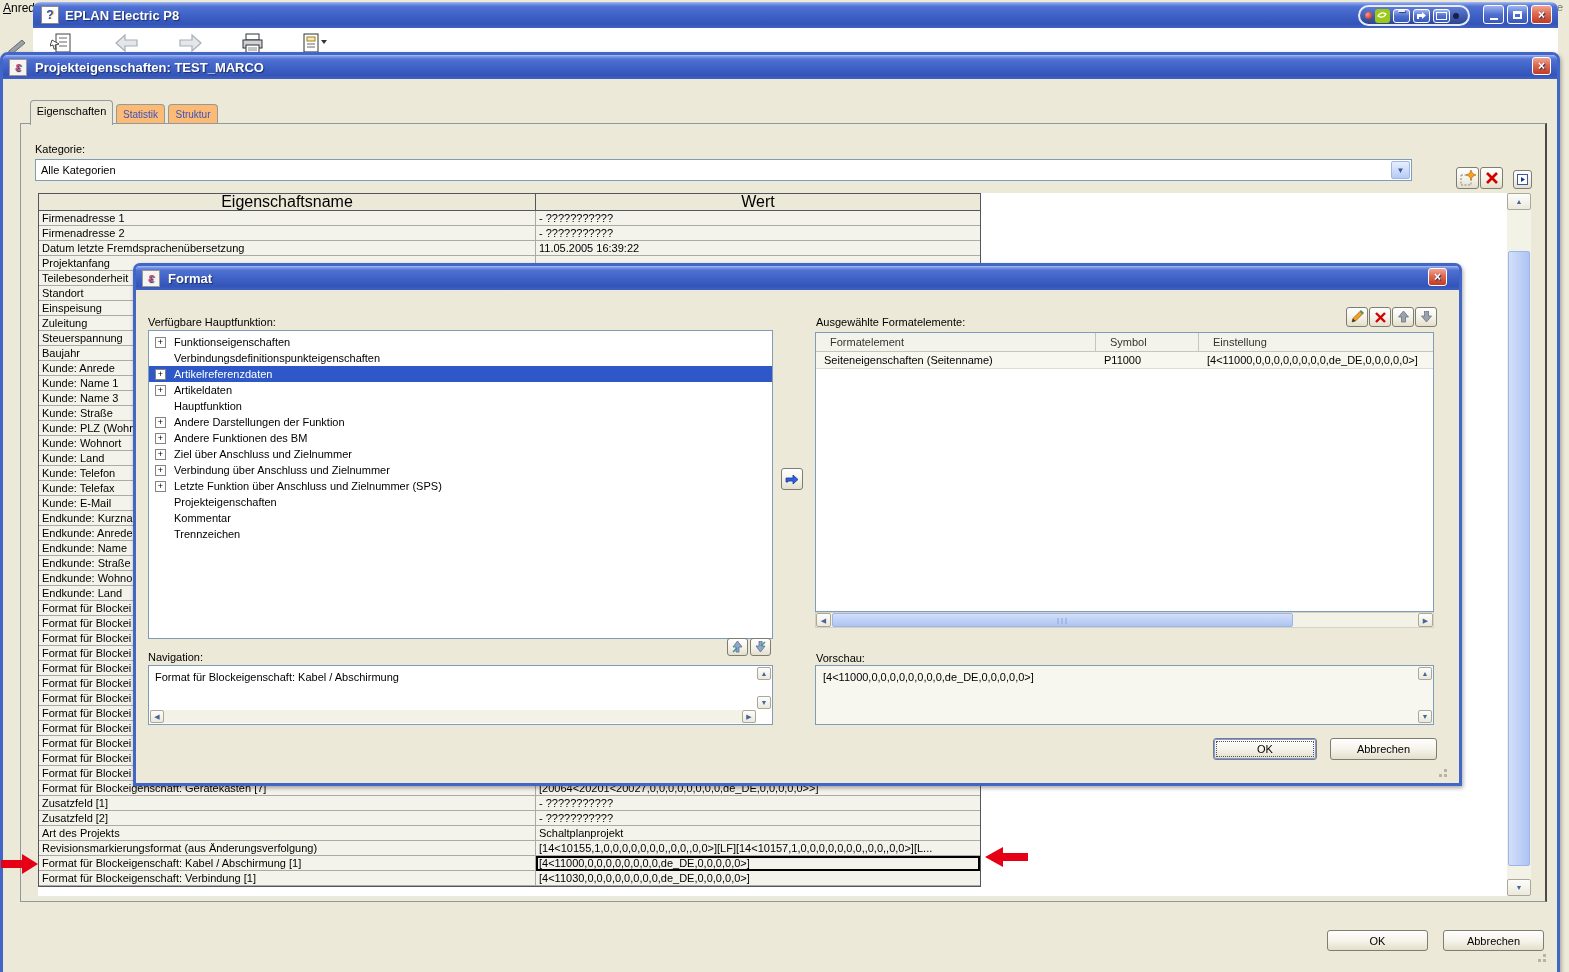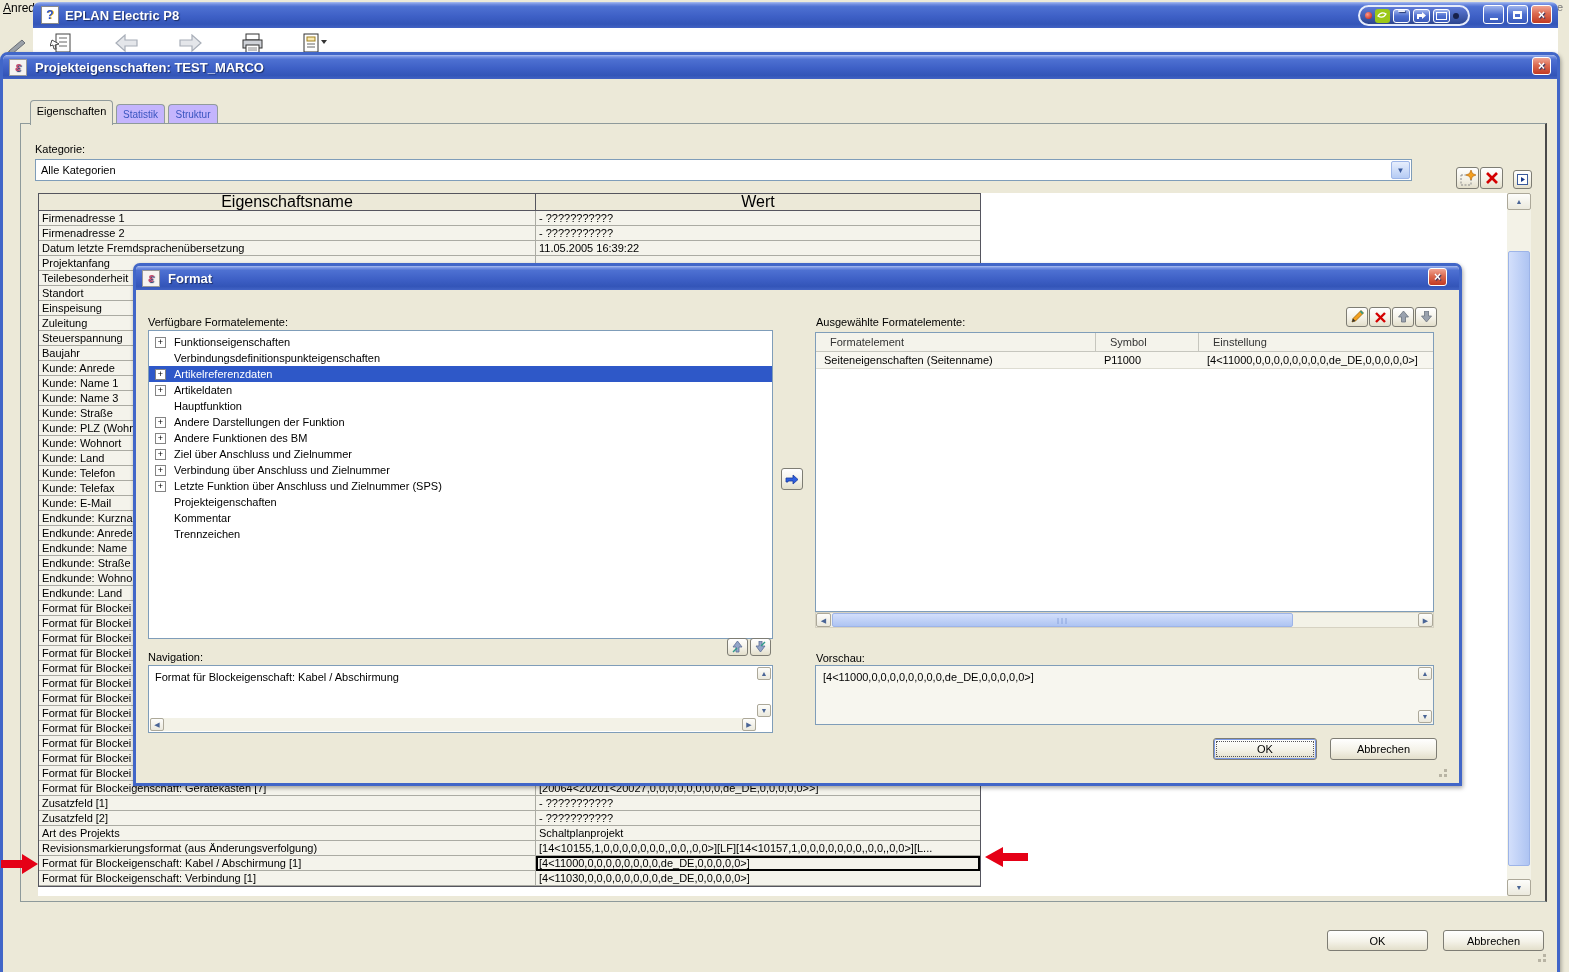--- a/index.html
+++ b/index.html
@@ -20,21 +20,21 @@
   .btn.focused{outline:1px dotted #55555a;outline-offset:-4px;box-shadow:inset 0 0 0 1px #7A99E8}
   .sunken{background:#fff;border:1px solid #7F9DB9;box-sizing:border-box}
   .sbtn{background:linear-gradient(180deg,#FDFDFB,#EBE9DD);border:1px solid #ACA899;border-radius:2px;box-sizing:border-box;
         display:flex;align-items:center;justify-content:center;color:#4A6596;font-size:7px;line-height:1}
   .sthumbV{background:linear-gradient(90deg,#D3DFFB,#AEC4F2);border:1px solid #9DB4E8;border-radius:2px;box-sizing:border-box}
   .sthumbH{background:linear-gradient(180deg,#D3DFFB,#AEC4F2);border:1px solid #9DB4E8;border-radius:2px;box-sizing:border-box}
   .strack{background:#F3F2E7}
   
   .tab{box-sizing:border-box;border:1px solid #919B9C;border-bottom:none;border-radius:4px 4px 0 0;
        display:flex;align-items:flex-start;justify-content:center;padding-top:4px;background:#ECE9D8}
-  .tab.inactive{background:#c4b5fd;color:#3A55C0}
+  .tab.inactive{background:#fdba74;color:#3A55C0}
   
   .ptable{border:1px solid #55555E;box-sizing:border-box;background:#F4F3EB}
   .phead{display:flex;height:17px;font-weight:normal;font-size:16px}
   .phcell{box-sizing:border-box;border-right:1px solid #55555E;border-bottom:1px solid #55555E;
           display:flex;align-items:center;justify-content:center;background:#ECE9D8}
   .phcell:last-child{border-right:none}
   .prow{display:flex;height:15px}
   .pcell{box-sizing:border-box;height:15px;border-right:1px solid #ABABA3;border-bottom:1px solid #ABABA3;
          padding:1px 3px 0;white-space:nowrap;overflow:hidden;line-height:12px;font-size:11px}
   .plab{width:497px}
@@ -381,21 +381,21 @@
         </svg></div>
   </div>
 
   <div class="winframe" style="left:133px;top:263px;width:1323px;height:517px;border-radius:7px 7px 0 0;z-index:5">
     <div class="tbar" style="position:absolute;left:0;top:0;width:100%;height:24px;border-radius:4px 4px 0 0">
       <span style="margin:0 8px 0 6px;width:16px;height:15px;background:#f6f3f0;border:1px solid #999;display:flex;align-items:center;justify-content:center;color:#C4486A;font-weight:bold;font-style:italic;font-size:12px">ε</span>
       <span>Format</span>
       <div class="tbtn close" style="position:absolute;left:1292px;top:2px;width:19px;height:18px">×</div>
     </div>
 
-    <div class="abs lbl" style="left:12px;top:50px">Verfügbare Formatelemente:</div>
+    <div class="abs lbl" style="left:12px;top:50px">Verfügbare Hauptfunktion:</div>
     <div class="sunken abs" style="left:12px;top:64px;width:625px;height:309px;padding-top:3px;overflow:hidden">
       <div>
           <div class="titem">
             <div class="plusbox">+</div>
             <div class="tlabel">Funktionseigenschaften</div>
           </div>
           <div class="titem">
             <div class="plusbox" style="visibility: hidden;">+</div>
             <div class="tlabel">Verbindungsdefinitionspunkteigenschaften</div>
           </div>
@@ -452,21 +452,21 @@
           <polygon points="5.5,0 10,6 7,6 7,11 4,11 4,6 1,6" fill="#93A5C8" stroke="#5A6C96" stroke-width="0.8"></polygon>
           <line x1="1" y1="11" x2="5" y2="7" stroke="#2E9A8A" stroke-width="1.4"></line>
         </svg>
       </div>
     <div class="btn abs" style="left:614px;top:372px;width:21px;height:18px">
         <svg width="11" height="12" viewBox="0 0 11 12">
           <polygon points="5.5,11 10,5 7,5 7,0 4,0 4,5 1,5" fill="#93A5C8" stroke="#5A6C96" stroke-width="0.8"></polygon>
           <line x1="10" y1="1" x2="6" y2="5" stroke="#2E9A8A" stroke-width="1.4"></line>
         </svg>
       </div>
-    <div class="sunken abs" style="left:12px;top:399px;width:625px;height:68px">
+    <div class="sunken abs" style="left:12px;top:399px;width:625px;height:60px">
       <span class="abs mono" style="left:6px;top:5px">Format für Blockeigenschaft: Kabel / Abschirmung</span>
       <div class="sbtn" style="position:absolute;right:1px;top:1px;width:14px;height:13px">▲</div>
       <div class="sbtn" style="position:absolute;right:1px;bottom:15px;width:14px;height:13px">▼</div>
       <div class="strack" style="position:absolute;left:1px;bottom:1px;right:16px;height:13px">
         <div class="sbtn" style="position:absolute;left:0;top:0;width:14px;height:13px">◀</div>
         <div class="sbtn" style="position:absolute;right:0;top:0;width:14px;height:13px">▶</div>
       </div>
     </div>
 
     <div class="btn abs" style="left:645px;top:202px;width:22px;height:22px">

